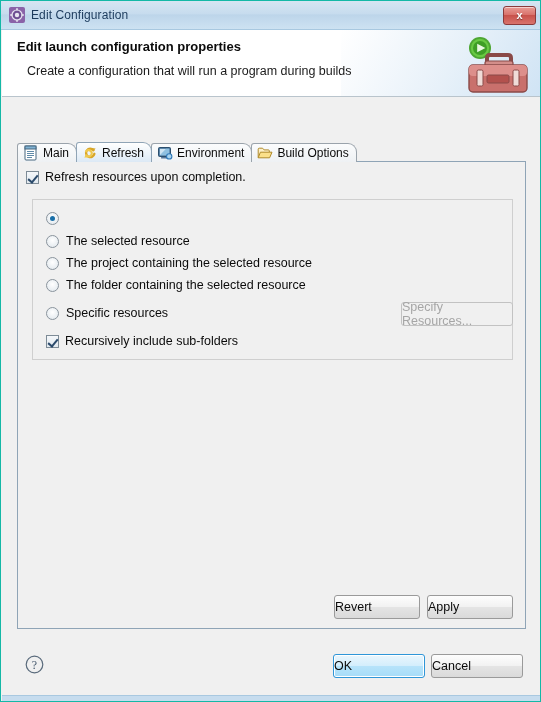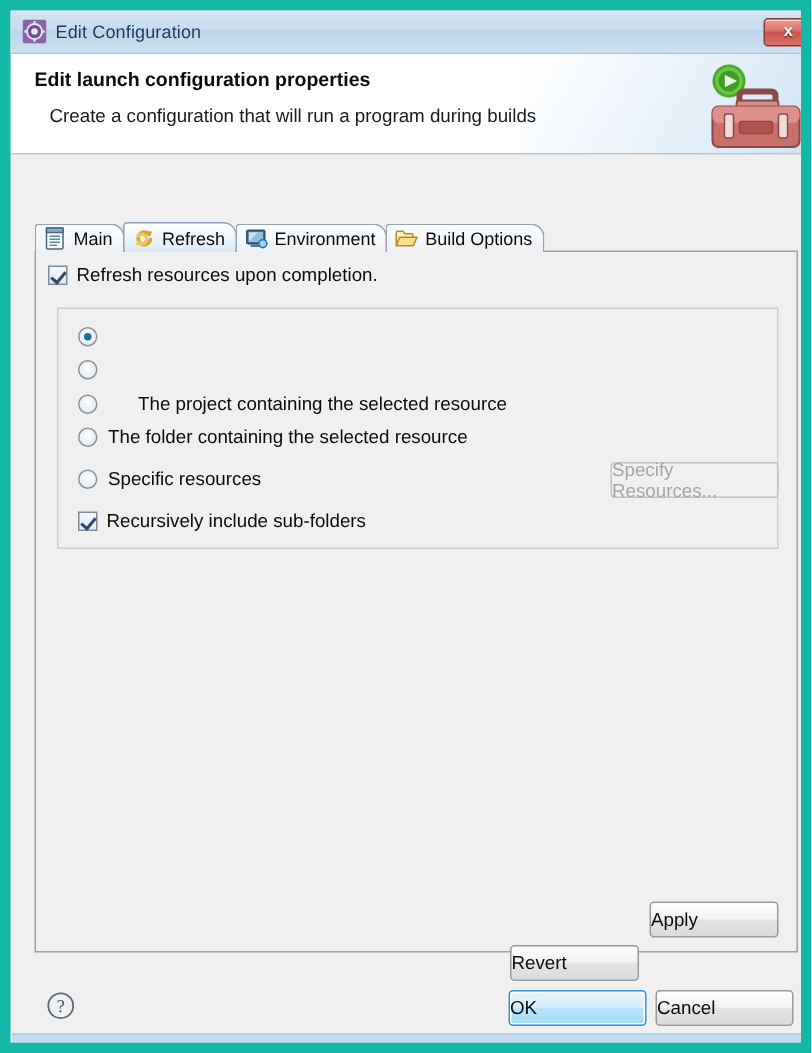--- a/index.html
+++ b/index.html
@@ -11,21 +11,21 @@
     font-family: "Liberation Sans", sans-serif;
     -webkit-font-smoothing: antialiased;
   }
 
   #window {
     position: relative;
     width: 541px;
     height: 702px;
     box-sizing: border-box;
     background: #f0f0f0;
-    border: 7px solid #14b8a6;
+    border: 1px solid #14b8a6;
     overflow: hidden;
   }
 
   
   .titlebar {
     position: absolute;
     left: 0; top: 0;
     width: 541px;
     height: 29px;
     box-sizing: border-box;
@@ -280,21 +280,21 @@
 
   .specify-btn {
     position: absolute;
     left: 368px; top: 102px;
     width: 112px; height: 24px;
   }
 
   .revert-btn {
     position: absolute;
     left: 316px; top: 433px;
-    width: 86px; height: 24px; margin-top: 29px;
+    width: 86px; height: 24px;
   }
   .apply-btn {
     position: absolute;
     left: 409px; top: 433px;
     width: 86px; height: 24px;
   }
 
   
   .help-icon {
     position: absolute;
@@ -435,23 +435,24 @@
     </div>
 
     <div class="group">
 
       <div class="radio-row" style="top:12px;">
         <span class="radio selected"></span>
       </div>
 
       <div class="radio-row" style="top:34px;">
         <span class="radio"></span>
-      </div>
-
-      <div class="radio-row" style="top:56px;gap:20px;">
+        <span class="radio-label">The selected resource</span>
+      </div>
+
+      <div class="radio-row" style="top:56px;">
         <span class="radio"></span>
         <span class="radio-label">The project containing the selected resource</span>
       </div>
 
       <div class="radio-row" style="top:78px;">
         <span class="radio"></span>
         <span class="radio-label">The folder containing the selected resource</span>
       </div>
 
       <div class="radio-row" style="top:106px;">

